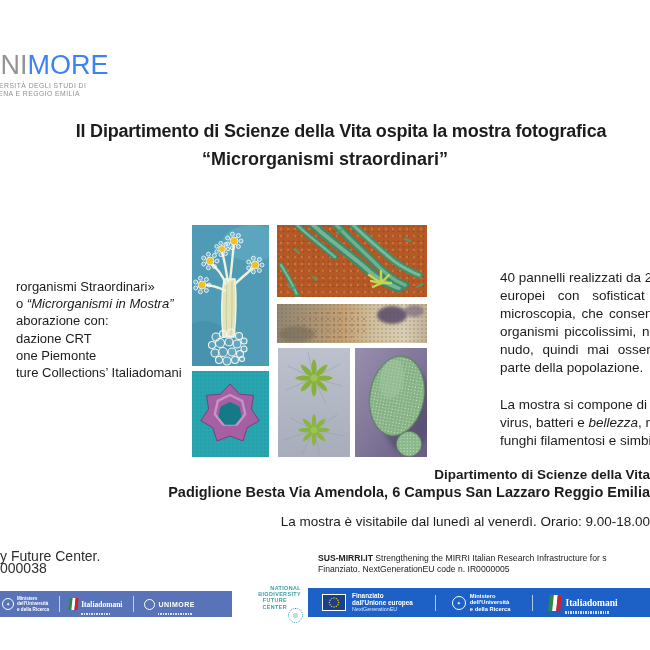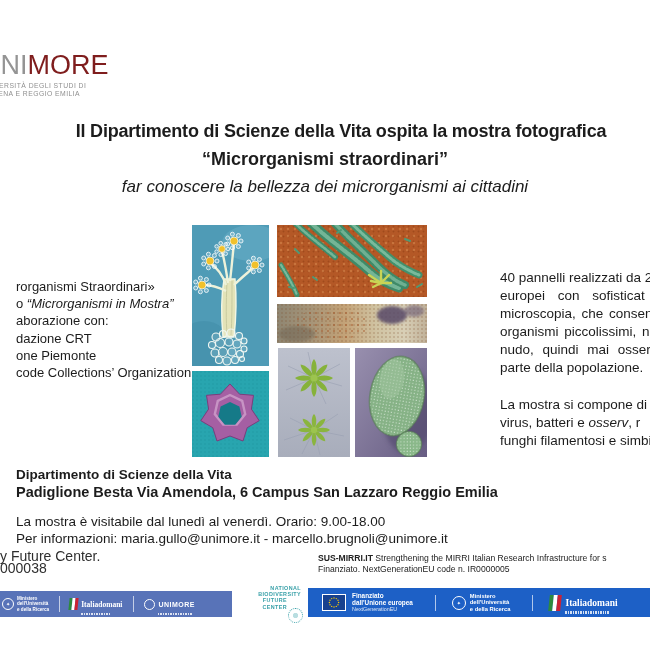--- a/index.html
+++ b/index.html
@@ -3,21 +3,21 @@
 <meta charset="utf-8">
 <style>
   html,body{margin:0;padding:0;background:#fff;}
   .page{position:relative;width:650px;height:650px;background:#ffffff;overflow:hidden;
         font-family:"Liberation Sans",sans-serif;color:#1c1c1c;}
 
   
   .unimore-logo{position:absolute;left:-19px;top:52px;line-height:1;}
   .unimore-word{font-size:27px;font-weight:400;letter-spacing:0px;}
   .unimore-word .uni{color:#949494;}
-  .unimore-word .more{color:#7f1d1d;text-align:right;}
+  .unimore-word .more{color:#3b82f6;text-align:right;}
   .unimore-sub{margin-top:3px;font-size:6.8px;line-height:8px;letter-spacing:.45px;color:#8f8f8f;}
 
   
   .title-block{position:absolute;left:0;right:0;top:121px;text-align:center;}
   .title-l1{font-size:18px;font-weight:700;letter-spacing:-0.2px;padding-left:32px;}
   .title-l2{font-size:18px;font-weight:700;margin-top:7px;}
   .title-l3{font-size:17px;font-style:italic;font-weight:400;margin-top:7px;}
 
   
   .left-col{position:absolute;left:16px;top:278px;width:182px;font-size:13px;line-height:17.2px;white-space:nowrap;}
@@ -29,21 +29,21 @@
   .collage{position:absolute;left:192px;top:225px;width:235px;height:233px;}
   .collage svg{position:absolute;display:block;}
   .ph-tree{left:0;top:0;}
   .ph-chains{left:85px;top:0;}
   .ph-strip{left:85px;top:79px;}
   .ph-star{left:0;top:146px;}
   .ph-algae{left:86px;top:123px;}
   .ph-yeast{left:163px;top:123px;}
 
   
-  .venue{position:absolute;left:16px;right:0;top:467px;text-align:left;}
+  .venue{position:absolute;left:16px;right:0;top:467px;text-align:right;}
   .venue-l1{font-size:13.5px;font-weight:700;}
   .venue-l2{font-size:14.5px;font-weight:700;margin-top:2px;}
   .venue-l3{font-size:13.5px;margin-top:14px;}
   .venue-l4{font-size:13.5px;margin-top:2px;}
 
   
   .fineprint-left{position:absolute;left:0;top:551px;font-size:14px;line-height:11.5px;color:#2e2e2e;}
   .fineprint-right{position:absolute;left:318px;top:553px;width:332px;overflow:hidden;
                    font-size:8.6px;line-height:11px;color:#222;white-space:nowrap;}
   .fineprint-right b{font-weight:700;}
@@ -87,42 +87,41 @@
     <div class="unimore-word"><span class="uni">UNI</span><span class="more">MORE</span></div>
     <div class="unimore-sub">
       <div>UNIVERSITÀ DEGLI STUDI DI</div>
       <div>MODENA E REGGIO EMILIA</div>
     </div>
   </div>
 
   <div class="title-block">
     <div class="title-l1">Il Dipartimento di Scienze della Vita ospita la mostra fotografica</div>
     <div class="title-l2">“Microrganismi straordinari”</div>
-    <div class="title-l3">far conoscere la bellezza dei microrganismi ai cittadini</div>
   </div>
 
   <div class="left-col">
     <div>rorganismi Straordinari»</div>
     <div><span>o </span><span style="font-style:italic">“Microrganismi in Mostra”</span></div>
     <div>aborazione con:</div>
     <div>dazione CRT</div>
     <div>one Piemonte</div>
-    <div>code Collections’ Organization</div>
+    <div>ture Collections’ Italiadomani</div>
   </div>
 
   <div class="right-col">
     <div>40 pannelli realizzati da 2</div>
     <div class="ws3">europei con sofisticat</div>
     <div class="ws1">microscopia, che consent</div>
     <div class="ws1">organismi piccolissimi, no</div>
     <div class="ws2">nudo, quindi mai osserv</div>
     <div>parte della popolazione.</div>
     <div class="gap"></div>
     <div>La mostra si compone di s</div>
-    <div><span>virus, batteri e </span><span style="font-style:italic">osserv</span><span>, r</span></div>
+    <div><span>virus, batteri e </span><span style="font-style:italic">bellezza</span><span>, r</span></div>
     <div>funghi filamentosi e simbi</div>
   </div>
 
   <div class="collage">
 
     <svg class="ph-tree" width="77" height="141" viewBox="0 0 77 141">
       <rect width="77" height="141" fill="#4f9bb6"></rect>
       <ellipse cx="60" cy="18" rx="30" ry="18" fill="#6cb2c9" opacity=".45"></ellipse>
       <ellipse cx="12" cy="120" rx="26" ry="24" fill="#3d86a3" opacity=".4"></ellipse>
       <path d="M31 112 C29 90, 29 72, 32 54 L43 54 C45 76, 44 94, 42 112 Z" fill="#e3e3b8" stroke="#f2f6e4" stroke-width="1.4"></path>
@@ -378,21 +377,20 @@
         <circle cx="54" cy="96" r="12.5" fill="url(#y-sp)"></circle>
         <circle cx="54" cy="96" r="12.5" fill="none" stroke="#577f54" stroke-width="1.4" opacity=".6"></circle>
       </g>
     </svg>
   </div>
 
   <div class="venue">
     <div class="venue-l1">Dipartimento di Scienze della Vita</div>
     <div class="venue-l2">Padiglione Besta Via Amendola, 6 Campus San Lazzaro Reggio Emilia</div>
     <div class="venue-l3">La mostra è visitabile dal lunedì al venerdì. Orario: 9.00-18.00</div>
-    <div class="venue-l4">Per informazioni: maria.gullo@unimore.it - marcello.brugnoli@unimore.it</div>
   </div>
 
   <div class="fineprint-left">
     <div>y Future Center.</div>
     <div>000038</div>
   </div>
 
   <div class="fineprint-right">
     <div><b>SUS-MIRRI.IT</b><span> Strengthening the MIRRI Italian Research Infrastructure for s</span></div>
     <div>Finanziato. NextGenerationEU code n. IR0000005</div>

